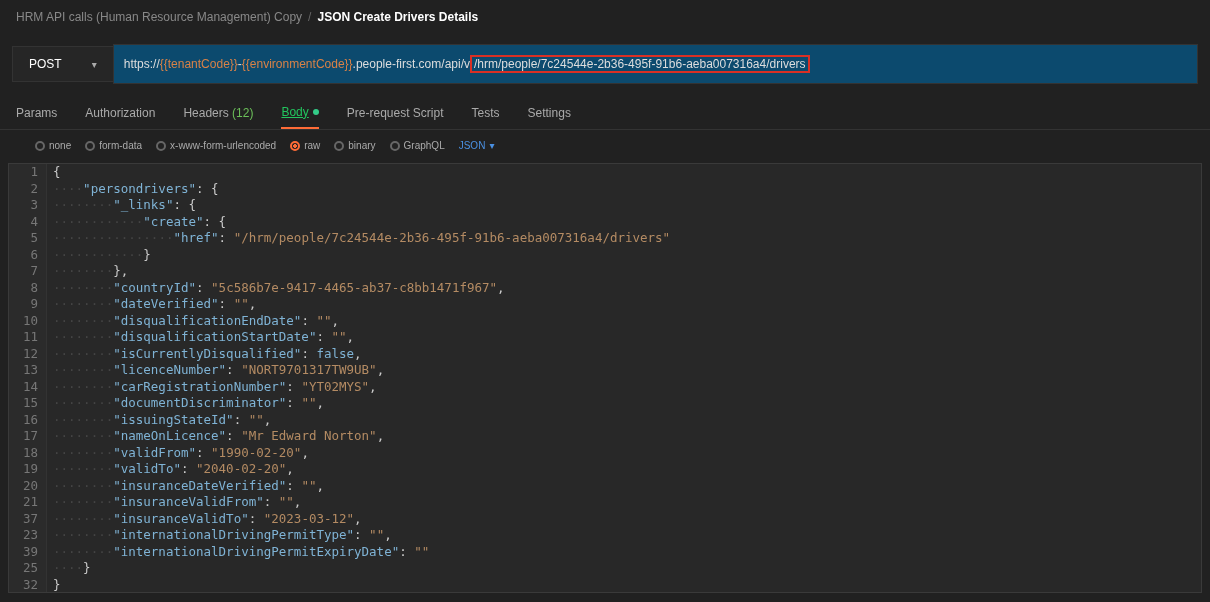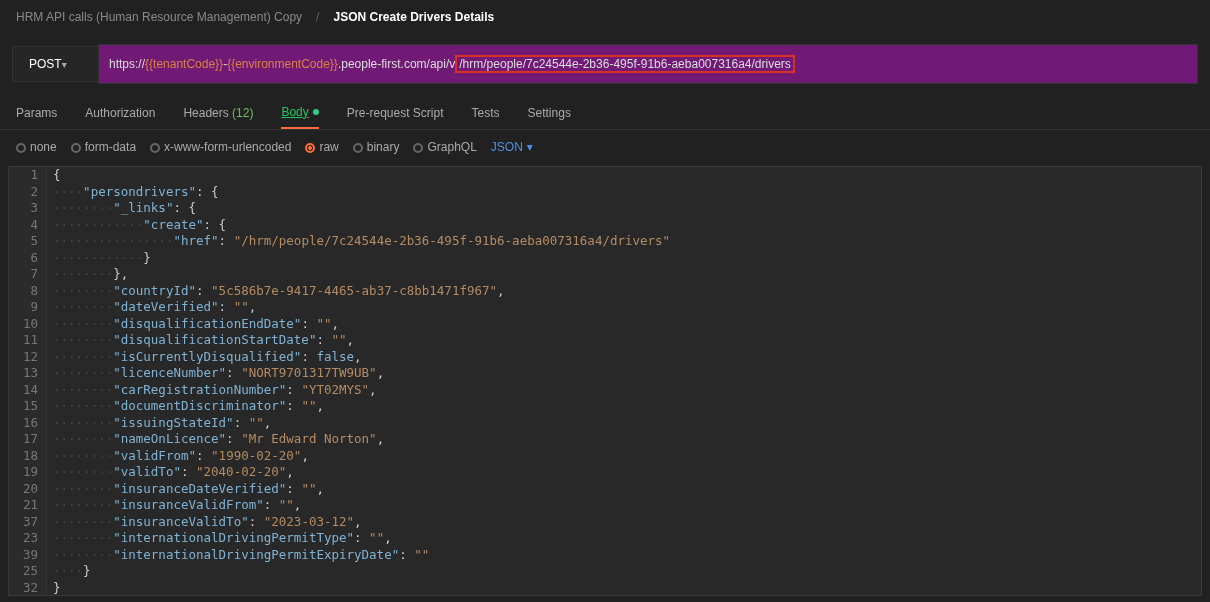--- a/index.html
+++ b/index.html
@@ -11,47 +11,48 @@
     font-size: 12px;
     color: #999;
     overflow: hidden;
   }
   .breadcrumb {
     padding: 10px 16px 8px;
     font-size: 12px;
     color: #888;
     display: flex;
     align-items: center;
-    gap: 14px;
+    gap: 6px;
   }
   .breadcrumb .active { color: #fff; font-weight: 600; }
   .breadcrumb .sep { color: #666; }
   .urlbar {
     display: flex;
     align-items: center;
     padding: 12px 12px 12px 12px;
   }
   .method {
     background: #262626;
     color: #fff;
     padding: 10px 16px;
     font-size: 12px;
     display: flex;
     align-items: center;
+    gap: 30px;
     border: 1px solid #333;
     border-right: none;
     min-width: 86px;
   }
   .chevron {
     font-size: 10px;
     color: #aaa;
   }
   .url {
     flex: 1;
-    background: #701a75;
+    background: #0c4a6e;
     border: 1px solid #333;
     padding: 10px 10px;
     font-size: 12px;
     color: #ddd;
     display: flex;
     align-items: center;
   }
   .url .proto { color: #ddd; }
   .url .var   { color: #d98247; }
   .url .dom   { color: #ddd; }
@@ -71,22 +72,23 @@
   }
   .tab { color: #aaa; cursor: pointer; padding: 8px 0; }
   .tab .count { color: #6bbf59; }
   .tab.active { color: #22c55e; border-bottom: 2px solid #ff6c37; text-decoration: underline; }
   .dot-green { display:inline-block; width:6px; height:6px; border-radius:50%; background:#3c8; margin-left:4px; vertical-align:middle; }
   .bodytypes {
     display: flex;
     gap: 14px;
     padding: 10px 16px 6px;
     align-items: center;
-    font-size: 12px;
+    font-size: 10px;
     color: #aaa;
+    margin-left: 19px;
   }
   .radio {
     display: inline-block;
     width: 10px; height: 10px;
     border-radius: 50%;
     border: 2px solid #666;
     vertical-align: middle;
     margin-right: 4px;
   }
   .radio.sel {

